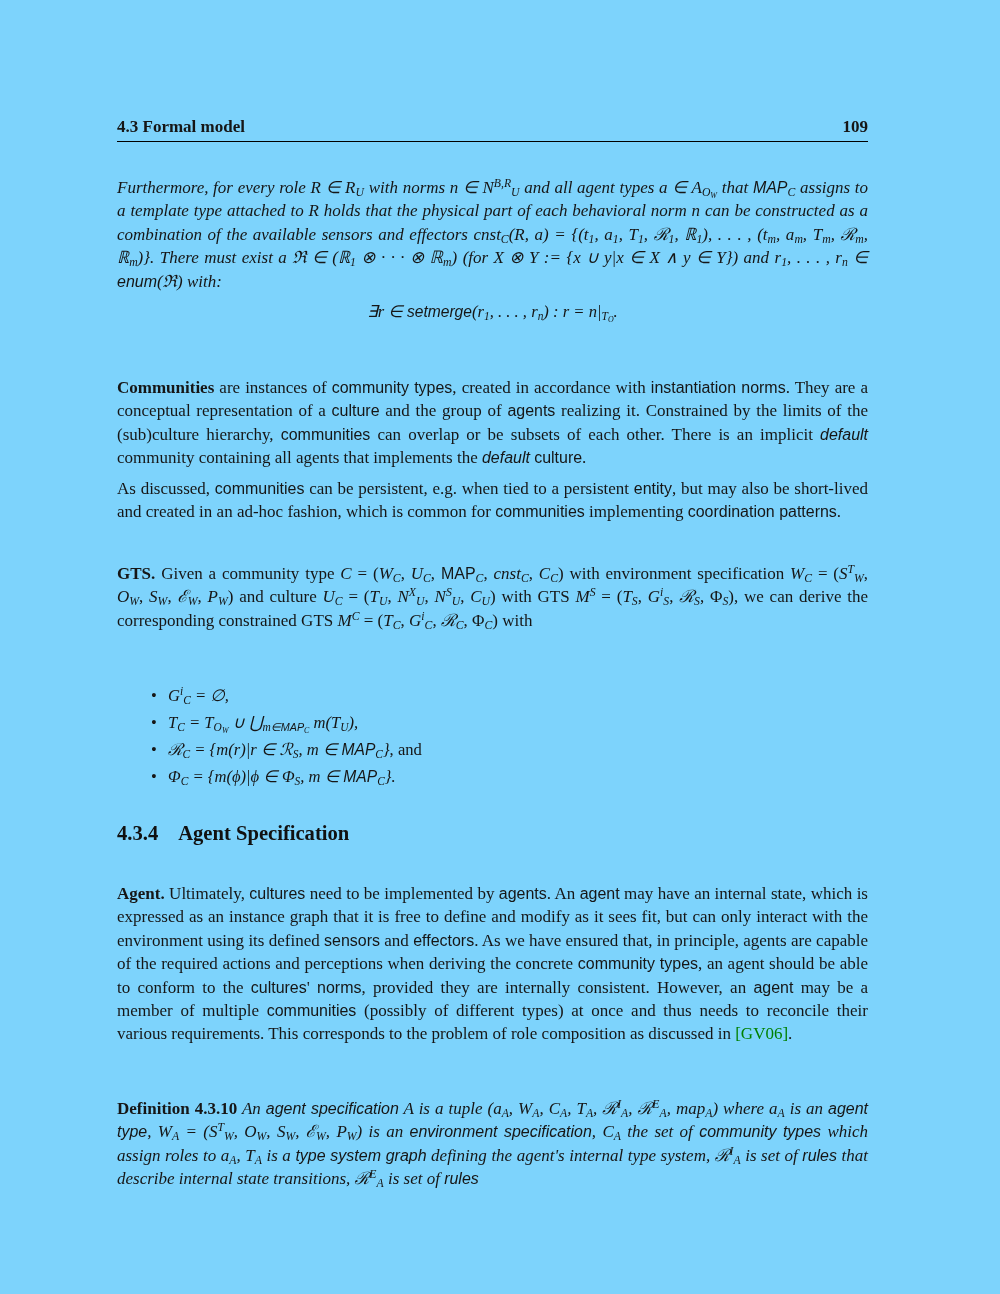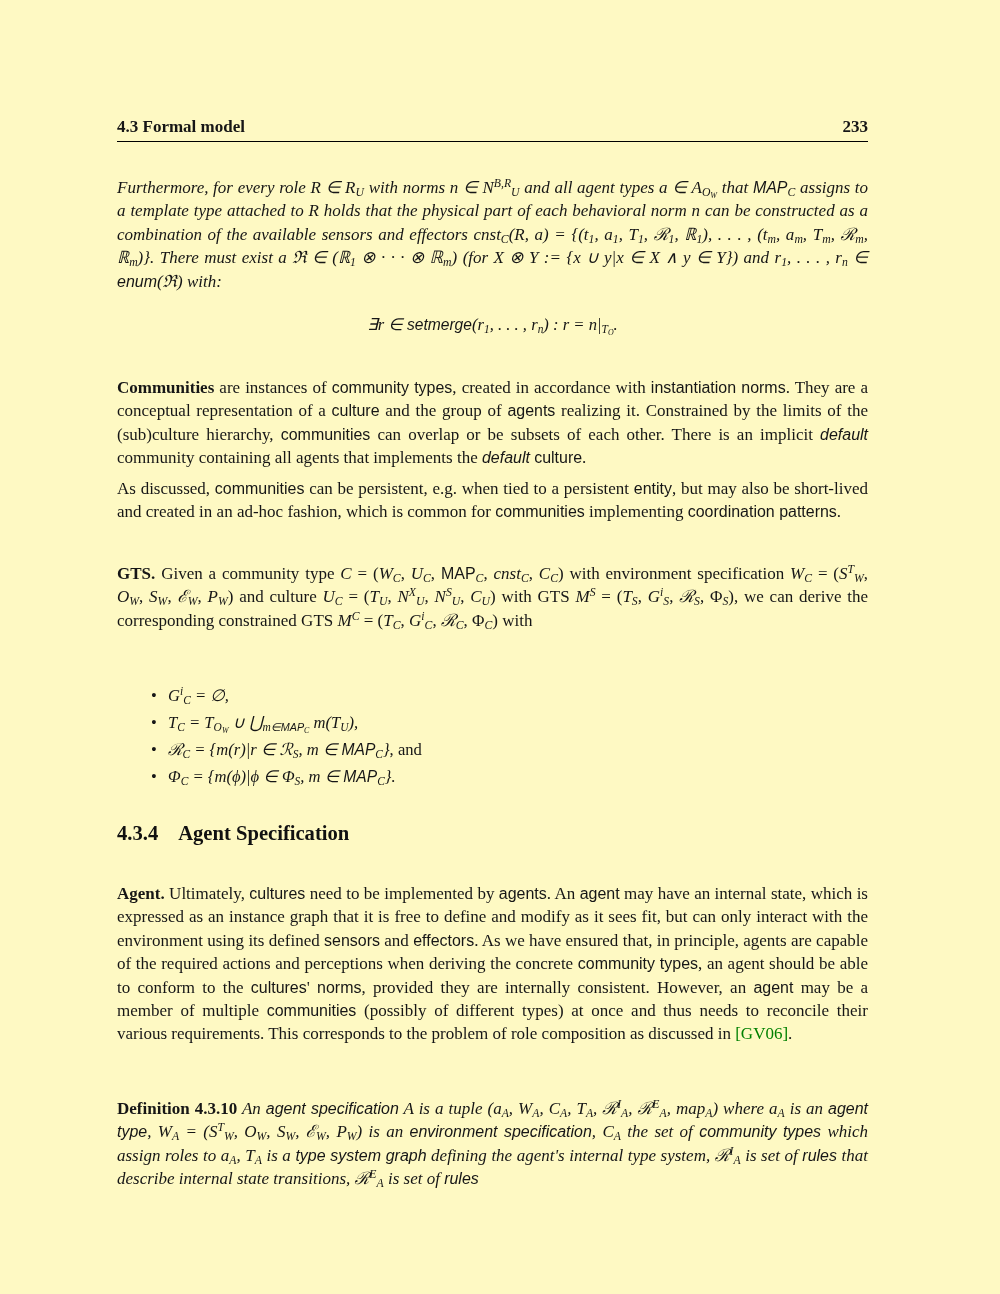--- a/index.html
+++ b/index.html
@@ -1,16 +1,16 @@
 <!DOCTYPE html>
 <html><head>
 <meta charset="utf-8">
 <style>
   html,body{margin:0;padding:0;background:#ffffff;}
-  .page{position:relative;width:1000px;height:1294px;background:#fef9c3;overflow:hidden;
+  .page{position:relative;width:1000px;height:1294px;background:#7dd3fc;overflow:hidden;
         font-family:"Liberation Serif",serif;color:#161616;}
   .pagehead{position:absolute;left:117px;top:117px;width:751px;display:flex;
             justify-content:space-between;font-weight:700;font-size:17px;}
   .rule{position:absolute;left:117px;top:141px;width:751px;border-top:1.4px solid #000;}
   .para{position:absolute;left:117px;width:751px;margin:0;font-size:17px;
         line-height:23.4px;text-align:justify;}
   .it{font-style:italic;}
   .up{font-style:normal;}
   .equation{position:absolute;left:117px;width:751px;text-align:center;
             font-style:italic;font-size:16.6px;}
@@ -26,27 +26,27 @@
   sup{vertical-align:0.5em;}
   .cite{color:#008000;cursor:pointer;}
 </style>
 </head>
 <body>
 
 <div class="page">
 
   <header class="pagehead">
     <span>4.3 Formal model</span>
-    <span>233</span>
+    <span>109</span>
   </header>
   <div class="rule"></div>
 
   <p class="para it" style="top:176px">Furthermore, for every role R ∈ R<sub>U</sub> with norms n ∈ N<sup>B,R</sup><sub>U</sub> and all agent types a ∈ A<sub>O<sub>W</sub></sub> that <span class="sf">MAP</span><sub>C</sub> assigns to a template type attached to R holds that the physical part of each behavioral norm n can be constructed as a combination of the available sensors and effectors cnst<sub>C</sub>(R, a) = {(t<sub>1</sub>, a<sub>1</sub>, T<sub>1</sub>, ℛ<sub>1</sub>, ℝ<sub>1</sub>), . . . , (t<sub>m</sub>, a<sub>m</sub>, T<sub>m</sub>, ℛ<sub>m</sub>, ℝ<sub>m</sub>)}. There must exist a ℜ ∈ (ℝ<sub>1</sub> ⊗ · · · ⊗ ℝ<sub>m</sub>) (for X ⊗ Y := {x ∪ y|x ∈ X ∧ y ∈ Y}) and r<sub>1</sub>, . . . , r<sub>n</sub> ∈ <span class="sf">enum</span>(ℜ) with:</p>
 
-  <div class="equation" style="top:315px">∃r ∈ <span class="sf">setmerge</span>(r<sub>1</sub>, . . . , r<sub>n</sub>) : r = n|<sub>T<sub>O</sub></sub>.</div>
+  <div class="equation" style="top:302px">∃r ∈ <span class="sf">setmerge</span>(r<sub>1</sub>, . . . , r<sub>n</sub>) : r = n|<sub>T<sub>O</sub></sub>.</div>
 
   <p class="para" style="top:376px"><b>Communities</b> are instances of <span class="sf">community types</span>, created in accordance with <span class="sf">instantiation norms</span>. They are a conceptual representation of a <span class="sf">culture</span> and the group of <span class="sf">agents</span> realizing it. Constrained by the limits of the (sub)culture hierarchy, <span class="sf">communities</span> can overlap or be subsets of each other. There is an implicit <span class="sf it">default</span> community containing all agents that implements the <span class="sf it">default</span> <span class="sf">culture</span>.</p>
 
   <p class="para" style="top:477px">As discussed, <span class="sf">communities</span> can be persistent, e.g. when tied to a persistent <span class="sf">entity</span>, but may also be short-lived and created in an ad-hoc fashion, which is common for <span class="sf">communities</span> implementing <span class="sf">coordination patterns</span>.</p>
 
   <p class="para" style="top:562px"><b>GTS.</b> Given a community type <i>C</i> = (<i>W<sub>C</sub></i>, <i>U<sub>C</sub></i>, <span class="sf">MAP</span><i><sub>C</sub></i>, <i>cnst<sub>C</sub></i>, <i>C<sub>C</sub></i>) with environment specification <i>W<sub>C</sub></i> = (<i>S<sup>T</sup><sub>W</sub></i>, <i>O<sub>W</sub></i>, <i>S<sub>W</sub></i>, <i>ℰ<sub>W</sub></i>, <i>P<sub>W</sub></i>) and culture <i>U<sub>C</sub></i> = (<i>T<sub>U</sub></i>, <i>N<sup>X</sup><sub>U</sub></i>, <i>N<sup>S</sup><sub>U</sub></i>, <i>C<sub>U</sub></i>) with GTS <i>M<sup>S</sup></i> = (<i>T<sub>S</sub></i>, <i>G<sup>i</sup><sub>S</sub></i>, <i>ℛ<sub>S</sub></i>, Φ<i><sub>S</sub></i>), we can derive the corresponding constrained GTS <i>M<sup>C</sup></i> = (<i>T<sub>C</sub></i>, <i>G<sup>i</sup><sub>C</sub></i>, <i>ℛ<sub>C</sub></i>, Φ<i><sub>C</sub></i>) with</p>
 
   <ul class="bullets" style="top:684px">
     <li>G<sup>i</sup><sub>C</sub> = ∅,</li>
     <li>T<sub>C</sub> = T<sub>O<sub>W</sub></sub> ∪ ⋃<sub>m∈<span class="sf">MAP</span><sub>C</sub></sub> m(T<sub>U</sub>),</li>

